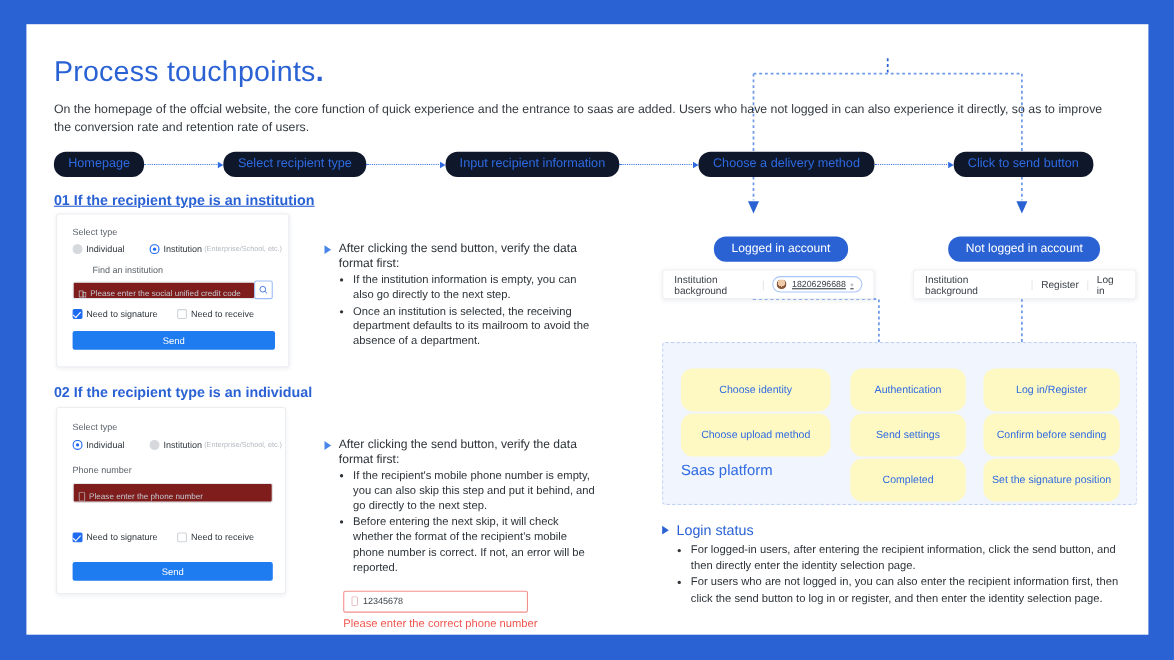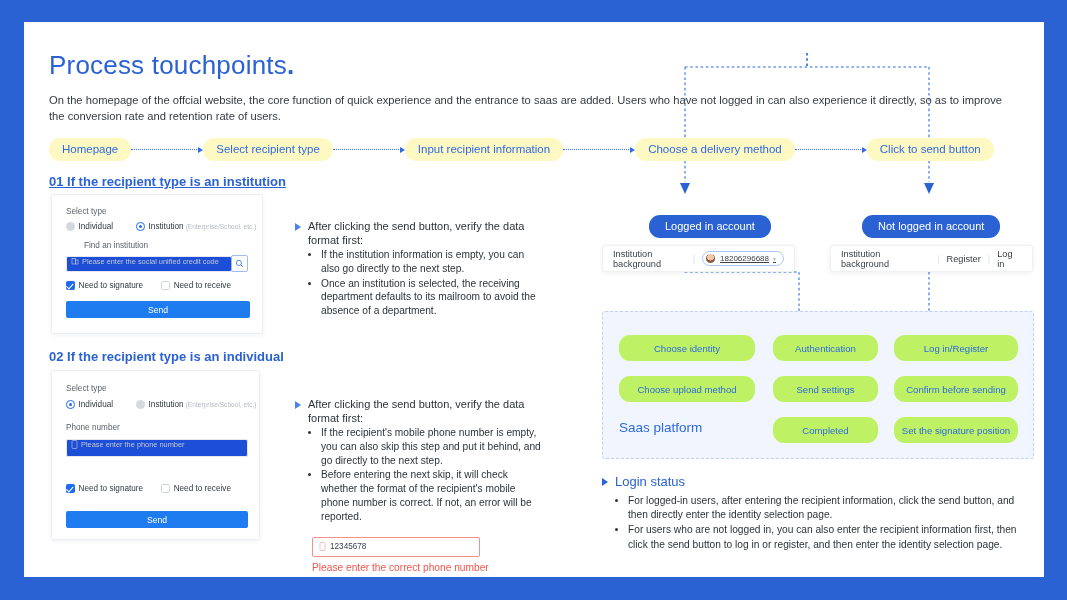--- a/index.html
+++ b/index.html
@@ -29,21 +29,21 @@
   }
   .page-title .dot { font-weight: 700; font-size: 26px; }
   .intro {
     position: absolute; left: 25px; top: 70px; width: 960px;
     font-size: 11.2px; line-height: 16px; color: #333a40;
   }
 
   
   .chain { position: absolute; left: 25px; top: 116px; display: flex; align-items: center; }
   .chain-pill {
-    background: #fef9c3; color: #2f6ae0;
+    background: #0f172a; color: #2f6ae0;
     font-size: 11.5px; border-radius: 11px;
     padding: 5px 13px 6px; white-space: nowrap;
   }
   .chain-arrow {
     width: 72px; height: 12px; position: relative;
     display: flex; align-items: center;
   }
   .chain-arrow .ln {
     flex: 1; height: 0; border-top: 1.6px dotted #3b74e3;
   }
@@ -82,22 +82,22 @@
   }
   .radio.off { background: #d5d9de; border-color: #d5d9de; }
   .radio.on { border-color: #1f6bf0; }
   .radio.on::after {
     content: ""; position: absolute; left: 1.6px; top: 1.6px;
     width: 3.5px; height: 3.5px; border-radius: 50%; background: #1f6bf0;
   }
   .r-text { font-size: 8.2px; color: #31383f; margin-left: 4px; white-space: nowrap; }
   .r-sub { font-size: 6.6px; color: #b4bac1; margin-left: 2px; white-space: nowrap; }
   .f-input {
-    border: 1px solid #e4e7eb; border-radius: 2px; background: #1d4ed8;
-    height: 16px; display: flex; align-items: flex-start; padding: 0 4px;
+    border: 1px solid #e4e7eb; border-radius: 2px; background: #7f1d1d;
+    height: 16px; display: flex; align-items: flex-end; padding: 0 4px;
   }
   .f-input .ph { font-size: 7.4px; color: #c3c8ce; margin-left: 3px; white-space: nowrap; }
   .searchbtn {
     width: 17px; height: 17px; border: 1px solid #9dbcf5; border-radius: 2px;
     background: #fff; display: flex; align-items: center; justify-content: center;
     flex: none; margin-left: -1px;
   }
   .chk {
     width: 8.5px; height: 8.5px; border-radius: 1.5px; flex: none;
     border: 1px solid #cfd4da; background: #fff;
@@ -180,22 +180,22 @@
   #saas {
     position: absolute; left: 578px; top: 289px;
     width: 432px; height: 148px;
     background: #f1f5fe; border: 1px dashed #bfd2f5; border-radius: 3px;
   }
   .saas-title {
     position: absolute; left: 16px; top: 108px;
     font-size: 13.5px; color: #2f6ae0;
   }
   .node {
-    position: absolute; background: #bef264; color: #2f6ae0;
-    font-size: 9.6px; border-radius: 11px; height: 26px;
+    position: absolute; background: #fef9c3; color: #2f6ae0;
+    font-size: 9.6px; border-radius: 11px; height: 39px;
     display: flex; align-items: center; justify-content: center;
     white-space: nowrap; padding: 0 10px;
   }
   #n-identity    { left: 16px;  top: 23px;  width: 136px; }
   #n-auth        { left: 170px; top: 23px;  width: 105px; }
   #n-login       { left: 291px; top: 23px;  width: 124px; }
   #n-upload      { left: 16px;  top: 64px;  width: 136px; }
   #n-send        { left: 170px; top: 64px;  width: 105px; }
   #n-confirm     { left: 291px; top: 64px;  width: 124px; }
   #n-completed   { left: 170px; top: 105px; width: 105px; }

